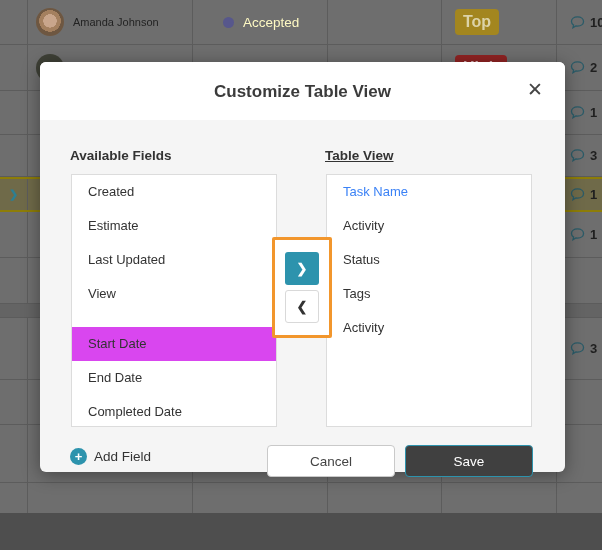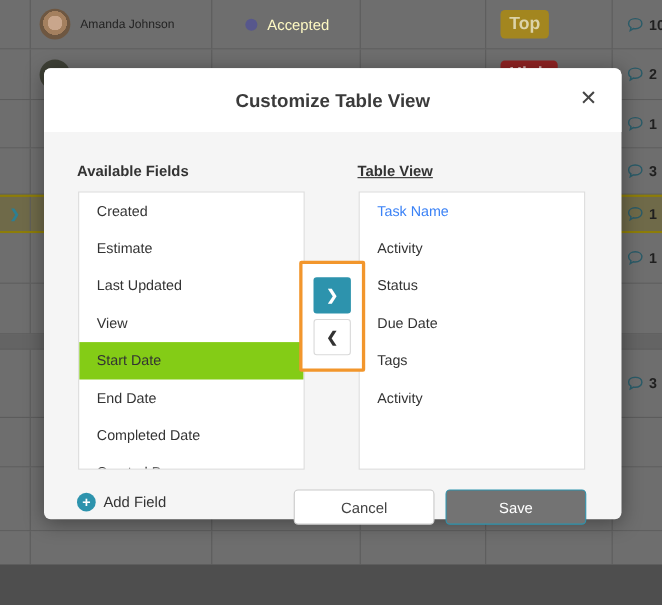--- a/index.html
+++ b/index.html
@@ -53,41 +53,41 @@
   .panel-heading { position:absolute; font-size:13.5px; font-weight:bold; color:#333; }
   .heading-left  { left:30px; top:86px; }
   .heading-right { left:285px; top:86px;text-decoration:underline; }
 
   .field-list { position:absolute; top:112px; width:206px; height:253px; background:#ffffff;
                 border:1px solid #dcdcdc; overflow:hidden; }
   .list-left  { left:31px; }
   .list-right { left:286px; }
   .field-item { height:34px; line-height:34px; padding-left:16px; font-size:13px; color:#333;
                 cursor:pointer; white-space:nowrap; }
-  .field-item.selected { background:#84cc16; }
+  .field-item.selected { background:#d946ef;margin-top:16px; }
   .field-item.locked { color:#3b82f6; cursor:default; }
 
   .transfer-highlight { position:absolute; left:232px; top:175px; width:60px; height:101px;
                         background:#ffffff; border:3px solid #f2962c; border-radius:2px; z-index:6;
                         display:flex; flex-direction:column; align-items:center; justify-content:center; gap:5px; }
   .transfer-btn { width:34px; height:33px; border-radius:3px; display:flex; align-items:center;
                   justify-content:center; font-size:13px; font-weight:bold; cursor:pointer; border:none; font-family:inherit; }
   .btn-move-right { background:#2d93ad; color:#ffffff; }
   .btn-move-left  { background:#ffffff; color:#333333; border:1px solid #d9d9d9; }
 
   .add-field { position:absolute; left:30px; top:386px; display:flex; align-items:center; gap:7px;
                cursor:pointer; background:none; border:none; font-family:inherit; }
   .add-field-icon { width:17px; height:17px; border-radius:50%; background:#2d93ad; color:#fff;
                     font-size:13px; font-weight:bold; display:flex; align-items:center; justify-content:center; line-height:1; }
   .add-field-label { font-size:13.5px; color:#333; }
 
   .btn { position:absolute; top:383px; width:128px; height:32px; border-radius:4px; font-size:13.5px;
          display:flex; align-items:center; justify-content:center; cursor:pointer; font-family:inherit; }
   .btn-cancel { left:227px; background:#ffffff; border:1px solid #c9c9c9; color:#444; }
-  .btn-save   { left:365px; background:#737373; border:1px solid #2d93ad; color:#ffffff; }
+  .btn-save   { left:365px; background:#404040; border:1px solid #2d93ad; color:#ffffff; }
 </style>
 </head>
 <body>
 
 <div class="stage">
 
   <div class="bg-table">
 
     <div class="bg-row r0">
       <div class="bg-cell cell-expand"></div>
@@ -275,21 +275,20 @@
       <div class="field-item selected">Start Date</div>
       <div class="field-item">End Date</div>
       <div class="field-item">Completed Date</div>
       <div class="field-item">Created By</div>
     </div>
 
     <div class="field-list list-right">
       <div class="field-item locked">Task Name</div>
       <div class="field-item">Activity</div>
       <div class="field-item">Status</div>
-      <div class="field-item">Due Date</div>
       <div class="field-item">Tags</div>
       <div class="field-item">Activity</div>
     </div>
 
     <div class="transfer-highlight">
       <button class="transfer-btn btn-move-right">
           <span>❯</span>
         </button>
       <button class="transfer-btn btn-move-left">
           <span>❮</span>

